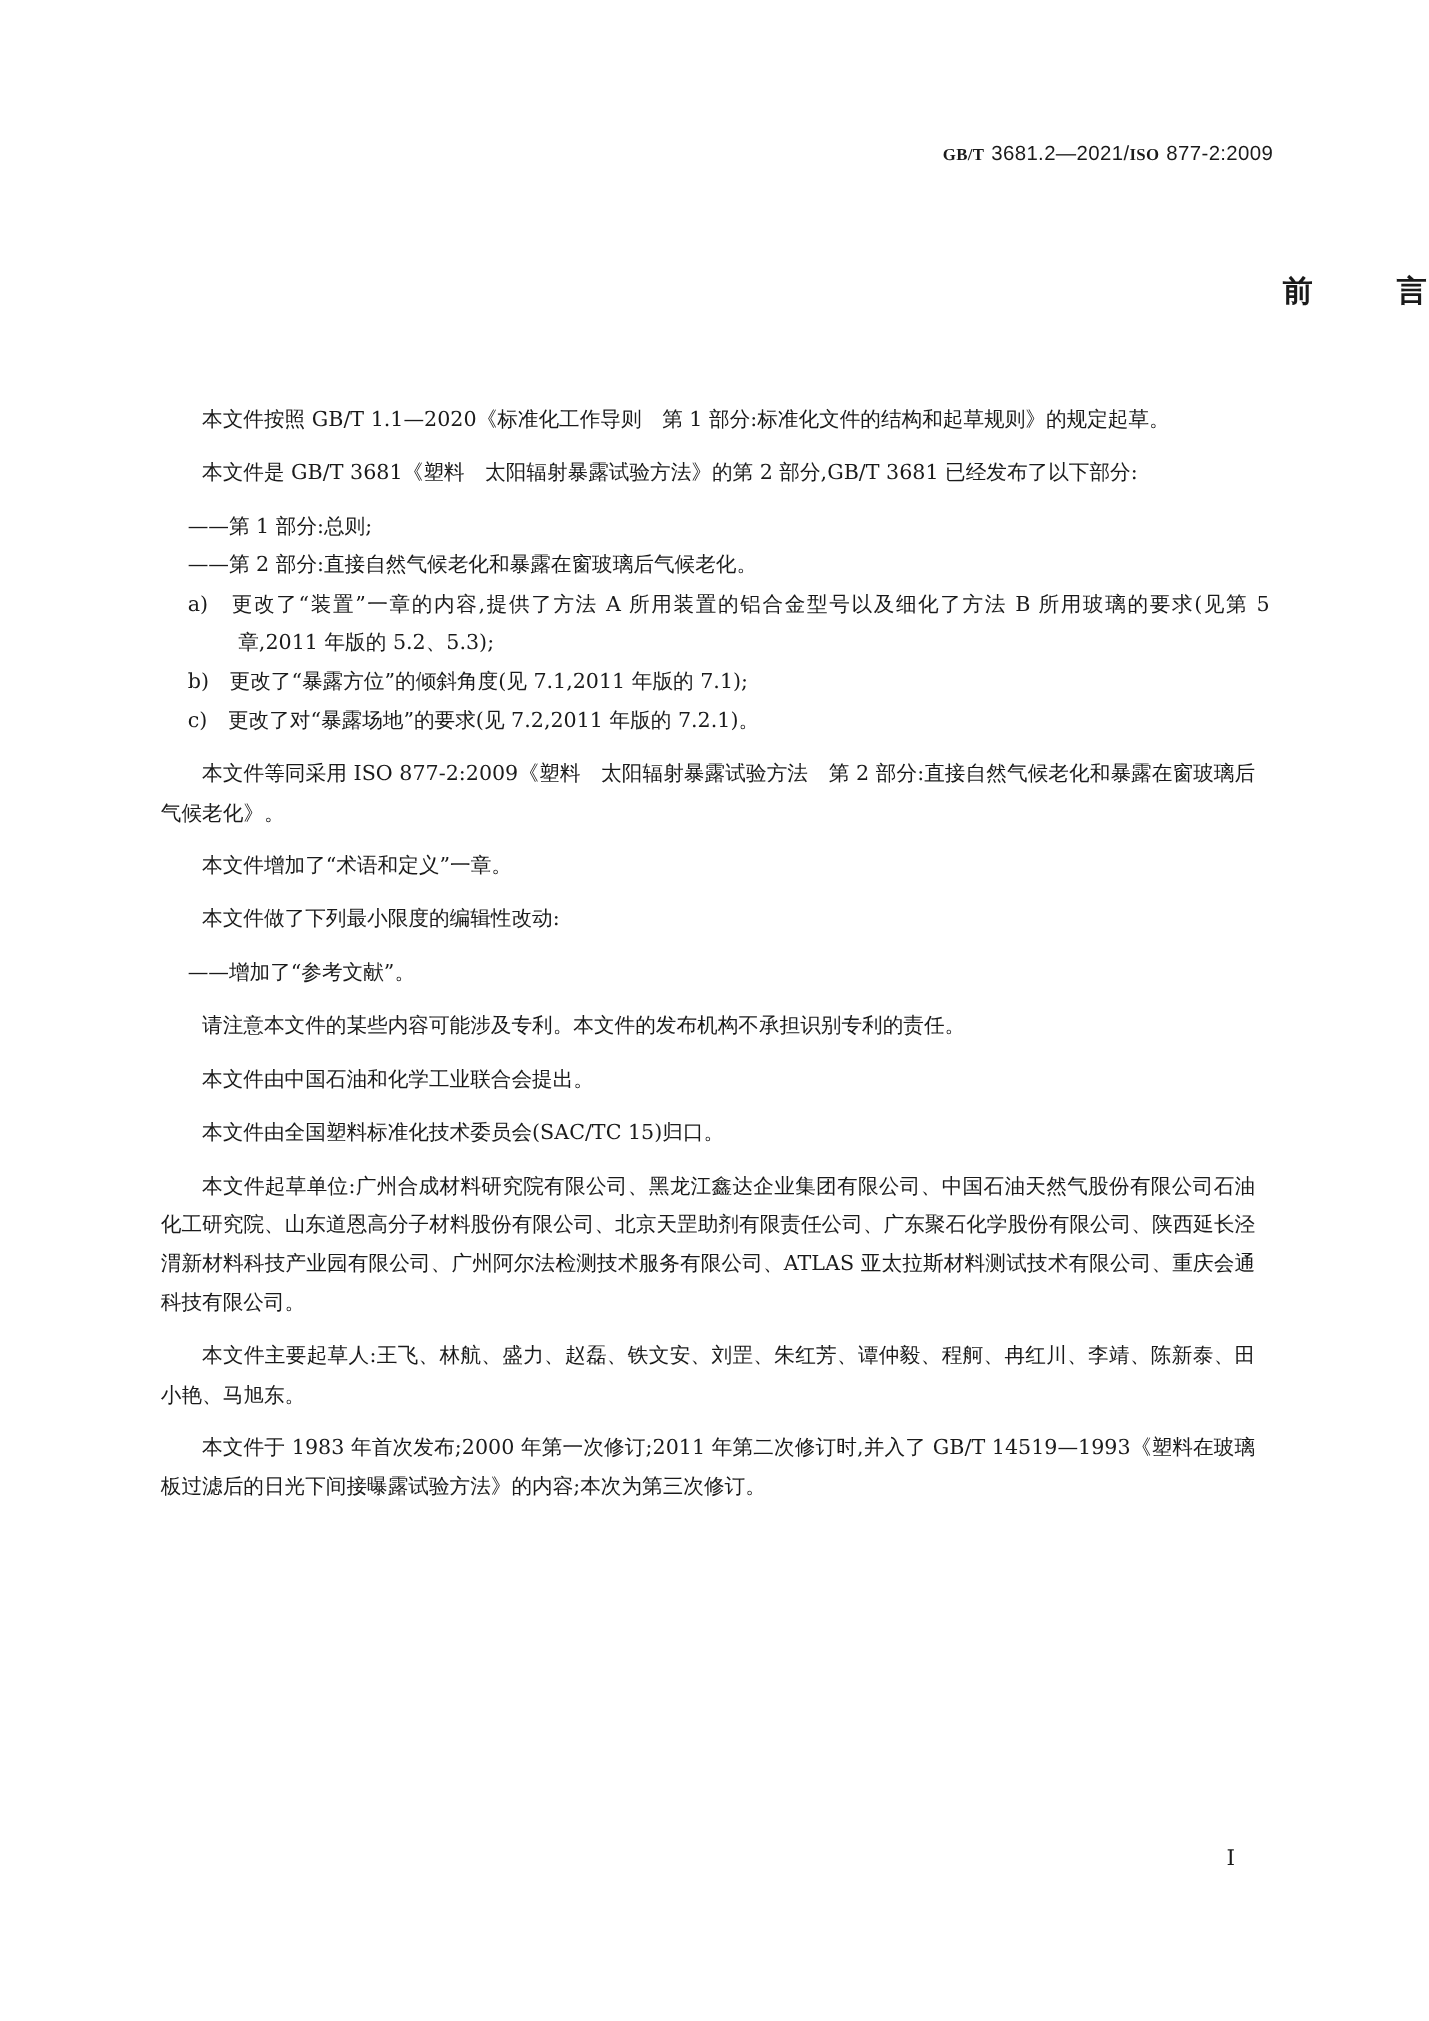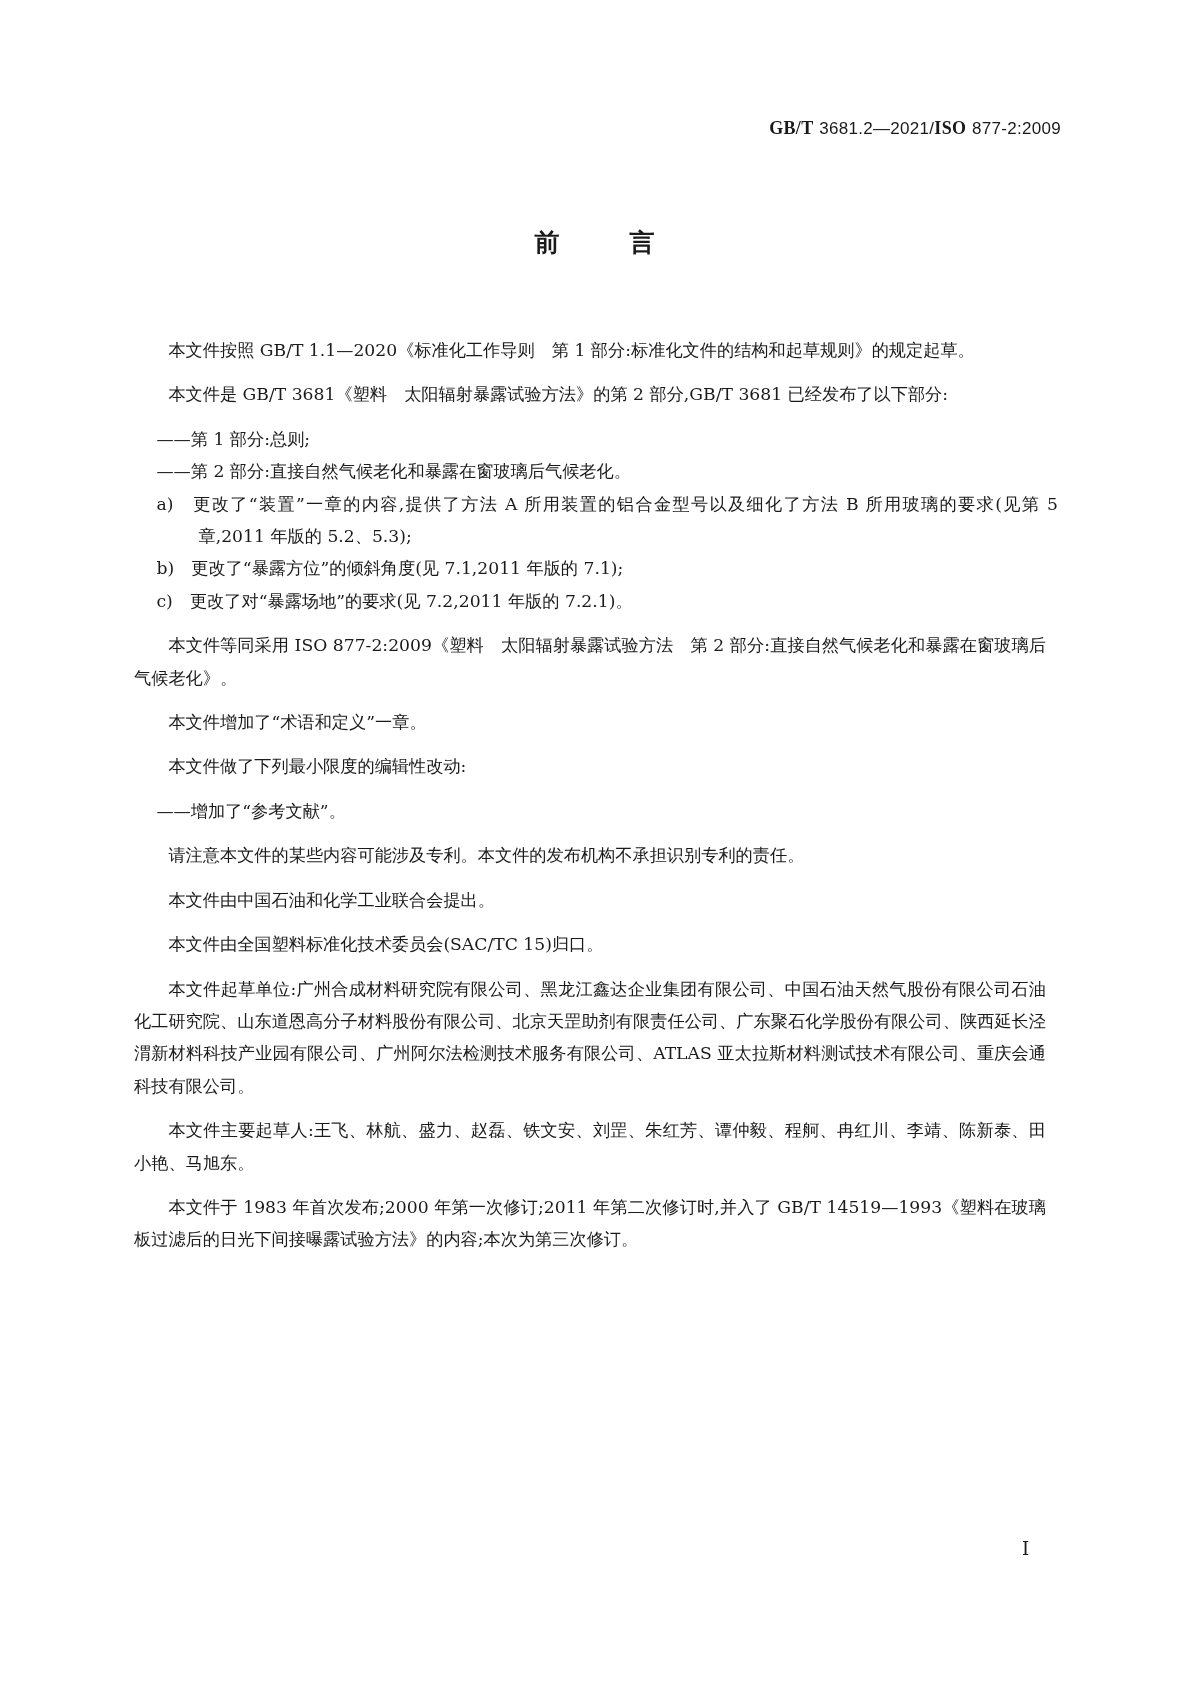--- a/index.html
+++ b/index.html
@@ -5,24 +5,24 @@
   html, body { margin: 0; padding: 0; background: #ffffff; }
   body {
     width: 1191px; height: 1684px; position: relative; overflow: hidden;
     font-family: "DejaVu Serif", "Liberation Serif", serif;
     color: #1a1a1a;
   }
   .header {
     position: absolute; top: 118px; right: 130px;
     font-size: 17px; letter-spacing: 0.3px; white-space: nowrap;
   }
-  .header b { font-weight: bold; font-family: "Liberation Serif", serif; font-size: 18px; margin-top: 20px; }
+  .header b { font-weight: bold; font-family: "Liberation Serif", serif; font-size: 14px; margin-top: 20px; }
   .header .n { font-family: "Liberation Sans", sans-serif; }
   .title {
-    position: absolute; top: 226px; left: 0; width: 1191px; text-align: center;
+    position: absolute; top: 226px; left: 0; width: 1191px; text-align: right;
     font-family: "DejaVu Sans", sans-serif; font-weight: bold; font-size: 25px;
     letter-spacing: 2px;
   }
   .title span { display: inline-block; }
   .title .gap { width: 68px; }
   .body {
     position: absolute; top: 322px; left: 122px; width: 936px;
     font-size: 17.2px; line-height: 32.4px;
   }
   .p { text-indent: 2em; text-align: justify; text-align-last: left; margin: 12px; }

